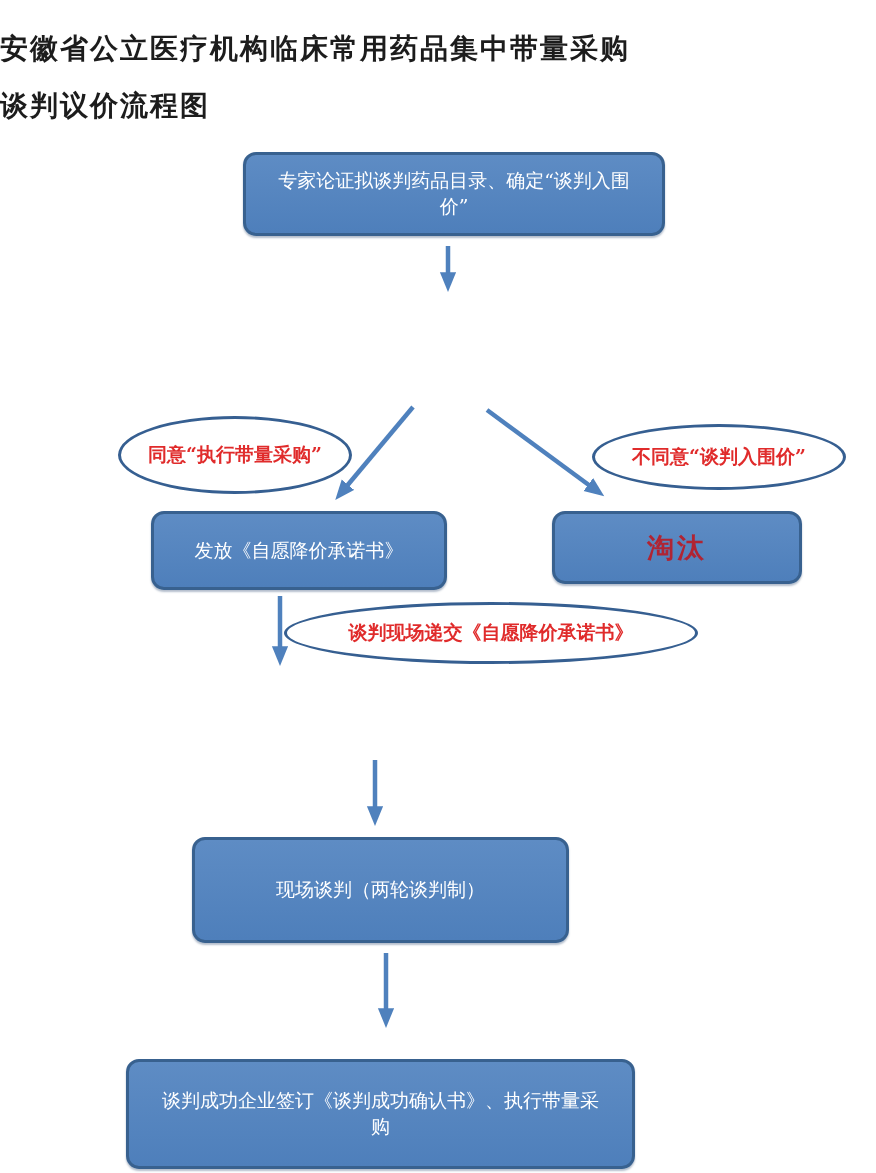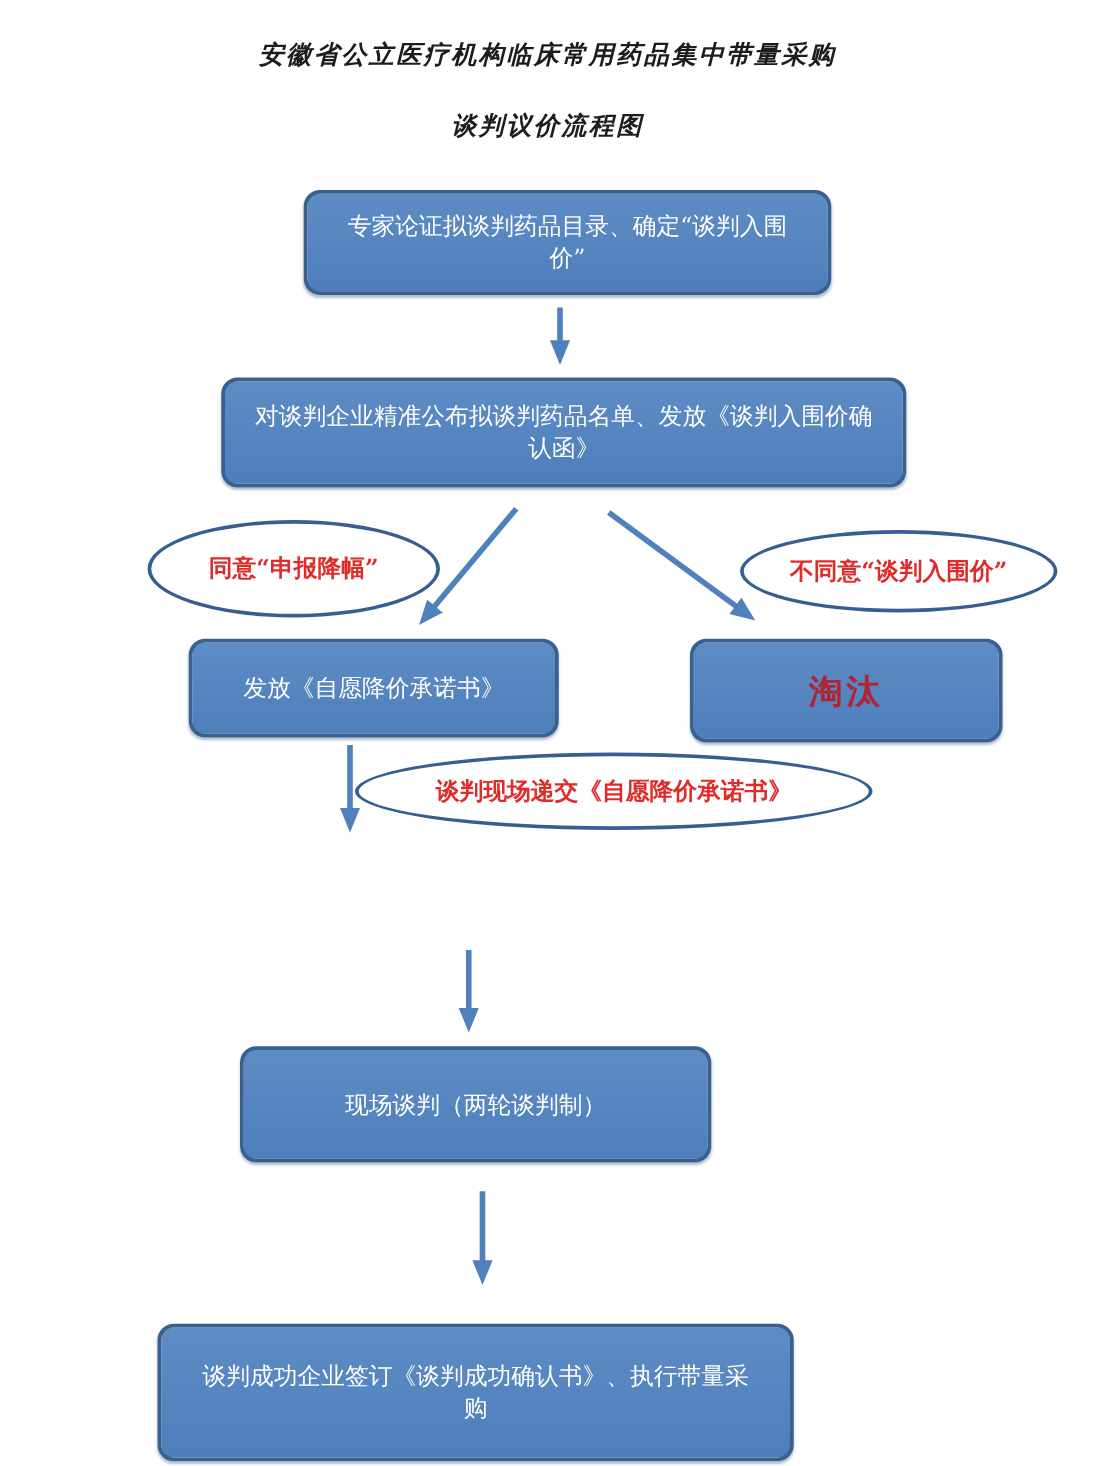--- a/index.html
+++ b/index.html
@@ -12,26 +12,25 @@
     position: relative;
     width: 876px;
     height: 1173px;
     background: #ffffff;
     overflow: hidden;
   }
   .title-line {
     position: absolute;
     left: 0;
     width: 100%;
-    text-align: center;
+    text-align: left;
     font-weight: bold;
-    font-size: 20px;
+    font-size: 28px;
     color: #1c1c1c;
     letter-spacing: 2px;
-    font-style: italic;
   }
   .node {
     position: absolute;
     box-sizing: border-box;
     background: linear-gradient(180deg, #5e8cc4 0%, #4e7fbb 100%);
     border: 3px solid #38618f;
     border-radius: 13px;
     display: flex;
     align-items: center;
     justify-content: center;
@@ -81,43 +80,40 @@
 <div id="canvas">
 
   <div class="title-line" style="top:30px;">安徽省公立医疗机构临床常用药品集中带量采购</div>
 
   <div class="title-line" style="top:87px;">谈判议价流程图</div>
 
   <div class="node" style="left:243px; top:152px; width:422px; height:84px;">
     <span>专家论证拟谈判药品目录、确定“谈判入围价”</span>
   </div>
 
-  <div class="node" style="left:177px; top:302px; width:548px; height:88px;">
-    <span>对谈判企业精准公布拟谈判药品名单、发放《谈判入围价确认函》</span>
-  </div>
 
   <div class="node" style="left:151px; top:511px; width:296px; height:79px;justify-content:center;">
     <span>发放《自愿降价承诺书》</span>
   </div>
 
-  <div class="node" style="left:552px; top:511px; width:250px; height:83px;text-align:right;">
+  <div class="node" style="left:552px; top:511px; width:250px; height:73px;text-align:right;">
     <span class="eliminate-label">淘汰</span>
   </div>
 
 
-  <div class="node" style="left:192px; top:837px; width:377px; height:93px;justify-content:center;">
+  <div class="node" style="left:192px; top:837px; width:377px; height:106px;justify-content:center;">
     <span>现场谈判（两轮谈判制）</span>
   </div>
 
   <div class="node" style="left:126px; top:1059px; width:509px; height:110px;">
     <span>谈判成功企业签订《谈判成功确认书》、执行带量采购</span>
   </div>
 
   <div class="oval" style="left:118px; top:416px; width:234px; height:78px;">
-    <span>同意“申报降幅”</span>
+    <span>同意“执行带量采购”</span>
   </div>
 
   <div class="oval" style="left:592px; top:424px; width:254px; height:66px;">
     <span>不同意“谈判入围价”</span>
   </div>
 
   <div class="oval" style="left:284px; top:602px; width:414px; height:62px;">
     <span>谈判现场递交《自愿降价承诺书》</span>
   </div>
 

